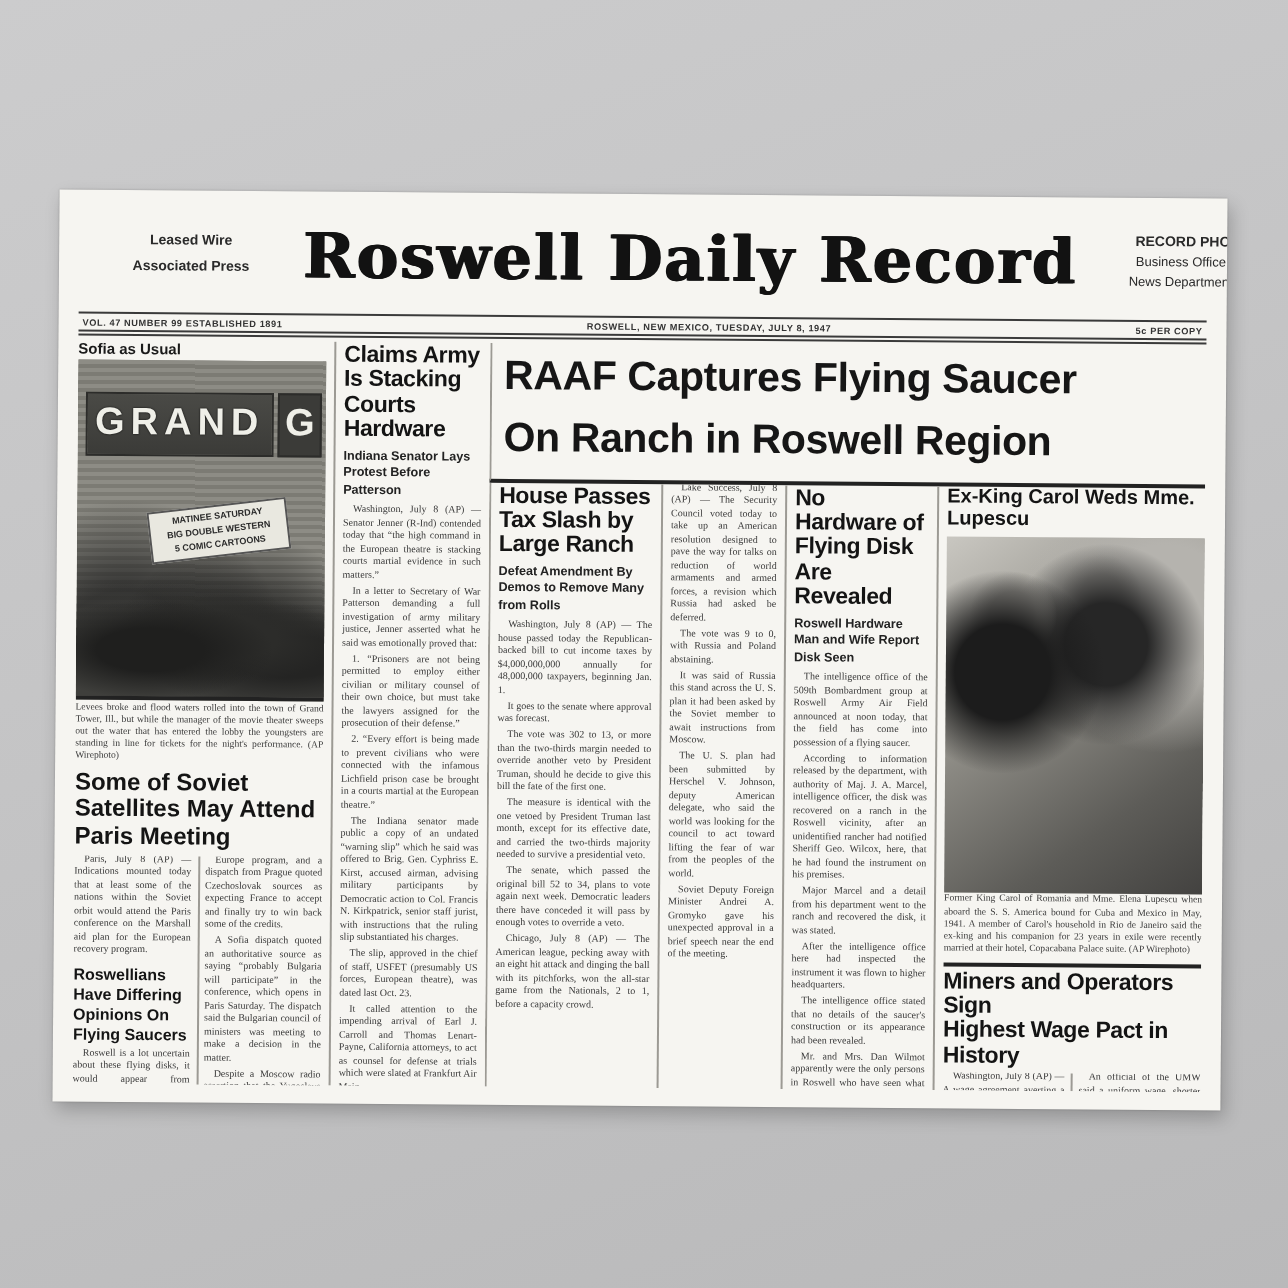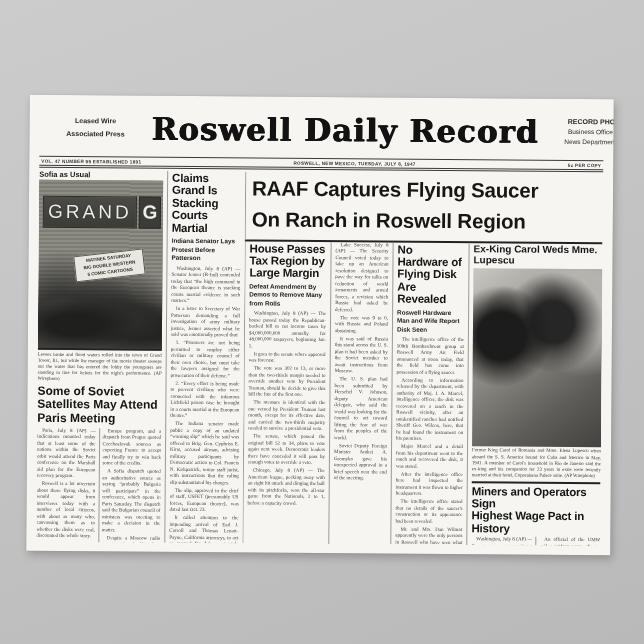--- a/index.html
+++ b/index.html
@@ -77,21 +77,21 @@
     border-bottom:2px solid #222;
     background:
       radial-gradient(circle at 70% 95%, rgba(20,20,20,.85) 0 18%, transparent 40%),
       radial-gradient(circle at 20% 90%, rgba(30,30,30,.8) 0 20%, transparent 45%),
       repeating-linear-gradient(0deg,#7c7b74 0 2px,#8d8c85 2px 4px),
       #85847d;
   }
   .grand-sign{
     position:absolute;top:16px;left:4px;right:26px;height:30px;
     background:linear-gradient(#4a4a46,#3b3b38);
-    color:#efefe8;font-weight:normal;font-size:19px;letter-spacing:3px;
+    color:#efefe8;font-weight:bold;font-size:19px;letter-spacing:3px;
     text-align:center;line-height:30px;border:1px solid #2c2c2a;
     text-shadow:0 0 1px #000;
   }
   .grand-sign-frag{
     position:absolute;top:16px;right:2px;width:20px;height:30px;
     background:#3b3b38;color:#efefe8;font-weight:bold;font-size:19px;
     line-height:30px;text-align:center;border:1px solid #2c2c2a;
   }
   .marquee{
     position:absolute;right:18px;top:72px;width:62px;
@@ -157,57 +157,58 @@
             </div>
           <div class="photo-crowd"></div>
         </figure>
         <p class="caption">Levees broke and flood waters rolled into the town of Grand Tower, Ill., but while the manager of the movie theater sweeps out the water that has entered the lobby the youngsters are standing in line for tickets for the night's performance. (AP Wirephoto)</p>
         <h2 class="hl-md" style="font-size:12px">Some of Soviet Satellites May Attend Paris Meeting</h2>
         <div class="subcols">
           <div class="subcol">
             <div class="tiny-paras">
                 <p>Paris, July 8 (AP) — Indications mounted today that at least some of the nations within the Soviet orbit would attend the Paris conference on the Marshall aid plan for the European recovery program.</p>
               </div>
+            <h3 class="hl-sm">Roswellians Have Differing Opinions On Flying Saucers</h3>
             <div class="tiny-paras">
                 <p>Roswell is a lot uncertain about these flying disks, it would appear from interviews today with a number of local citizens, with about as many who, canvassing them as to whether the disks were real, discounted the whole story.</p>
               </div>
           </div>
           <div class="subcol">
             <div class="tiny-paras">
                 <p>Europe program, and a dispatch from Prague quoted Czechoslovak sources as expecting France to accept and finally try to win back some of the credits.</p>
                 <p>A Sofia dispatch quoted an authoritative source as saying “probably Bulgaria will participate” in the conference, which opens in Paris Saturday. The dispatch said the Bulgarian council of ministers was meeting to make a decision in the matter.</p>
                 <p>Despite a Moscow radio assertion that the Yugoslavs had rejected the Anglo-French invitation to the meeting, observers in Belgrade pointed out the Yugoslavs still had not replied and probably will not do so before Thursday — the deadline for answering.</p>
               </div>
           </div>
         </div>
       </section>
 
       <section class="col col2 rule-left">
-        <h2 class="hl-lg">Claims Grand Is Stacking Courts Martial</h2>
+        <h2 class="hl-lg">Claims Army Is Stacking Courts Hardware</h2>
         <h3 class="deck">Indiana Senator Lays Protest Before Patterson</h3>
         <div class="tiny-paras">
             <p>Washington, July 8 (AP) — Senator Jenner (R-Ind) contended today that “the high command in the European theatre is stacking courts martial evidence in such matters.”</p>
             <p>In a letter to Secretary of War Patterson demanding a full investigation of army military justice, Jenner asserted what he said was emotionally proved that:</p>
             <p>1. “Prisoners are not being permitted to employ either civilian or military counsel of their own choice, but must take the lawyers assigned for the prosecution of their defense.”</p>
             <p>2. “Every effort is being made to prevent civilians who were connected with the infamous Lichfield prison case be brought in a courts martial at the European theatre.”</p>
             <p>The Indiana senator made public a copy of an undated “warning slip” which he said was offered to Brig. Gen. Cyphriss E. Kirst, accused airman, advising military participants by Democratic action to Col. Francis N. Kirkpatrick, senior staff jurist, with instructions that the ruling slip substantiated his charges.</p>
             <p>The slip, approved in the chief of staff, USFET (presumably US forces, European theatre), was dated last Oct. 23.</p>
             <p>It called attention to the impending arrival of Earl J. Carroll and Thomas Lenart-Payne, California attorneys, to act as counsel for defense at trials which were slated at Frankfurt Air Main.</p>
           </div>
       </section>
 
       <section class="main-right">
         <div class="raaf">
           <div>RAAF Captures Flying Saucer</div>
           <div>On Ranch in Roswell Region</div>
         </div>
         <div class="right-cols">
 
           <section class="col col3 rule-left">
-            <h2 class="hl-lg">House Passes Tax Region by Large Margin</h2>
+            <h2 class="hl-lg">House Passes Tax Slash by Large Ranch</h2>
             <h3 class="deck">Defeat Amendment By Demos to Remove Many from Rolls</h3>
             <div class="tiny-paras">
                 <p>Washington, July 8 (AP) — The house passed today the Republican-backed bill to cut income taxes by $4,000,000,000 annually for 48,000,000 taxpayers, beginning Jan. 1.</p>
                 <p>It goes to the senate where approval was forecast.</p>
                 <p>The vote was 302 to 13, or more than the two-thirds margin needed to override another veto by President Truman, should he decide to give this bill the fate of the first one.</p>
                 <p>The measure is identical with the one vetoed by President Truman last month, except for its effective date, and carried the two-thirds majority needed to survive a presidential veto.</p>
                 <p>The senate, which passed the original bill 52 to 34, plans to vote again next week. Democratic leaders there have conceded it will pass by enough votes to override a veto.</p>
               </div>
             <div class="tiny-paras">
                 <p>Chicago, July 8 (AP) — The American league, pecking away with an eight hit attack and dinging the ball with its pitchforks, won the all-star game from the Nationals, 2 to 1, before a capacity crowd.</p>

